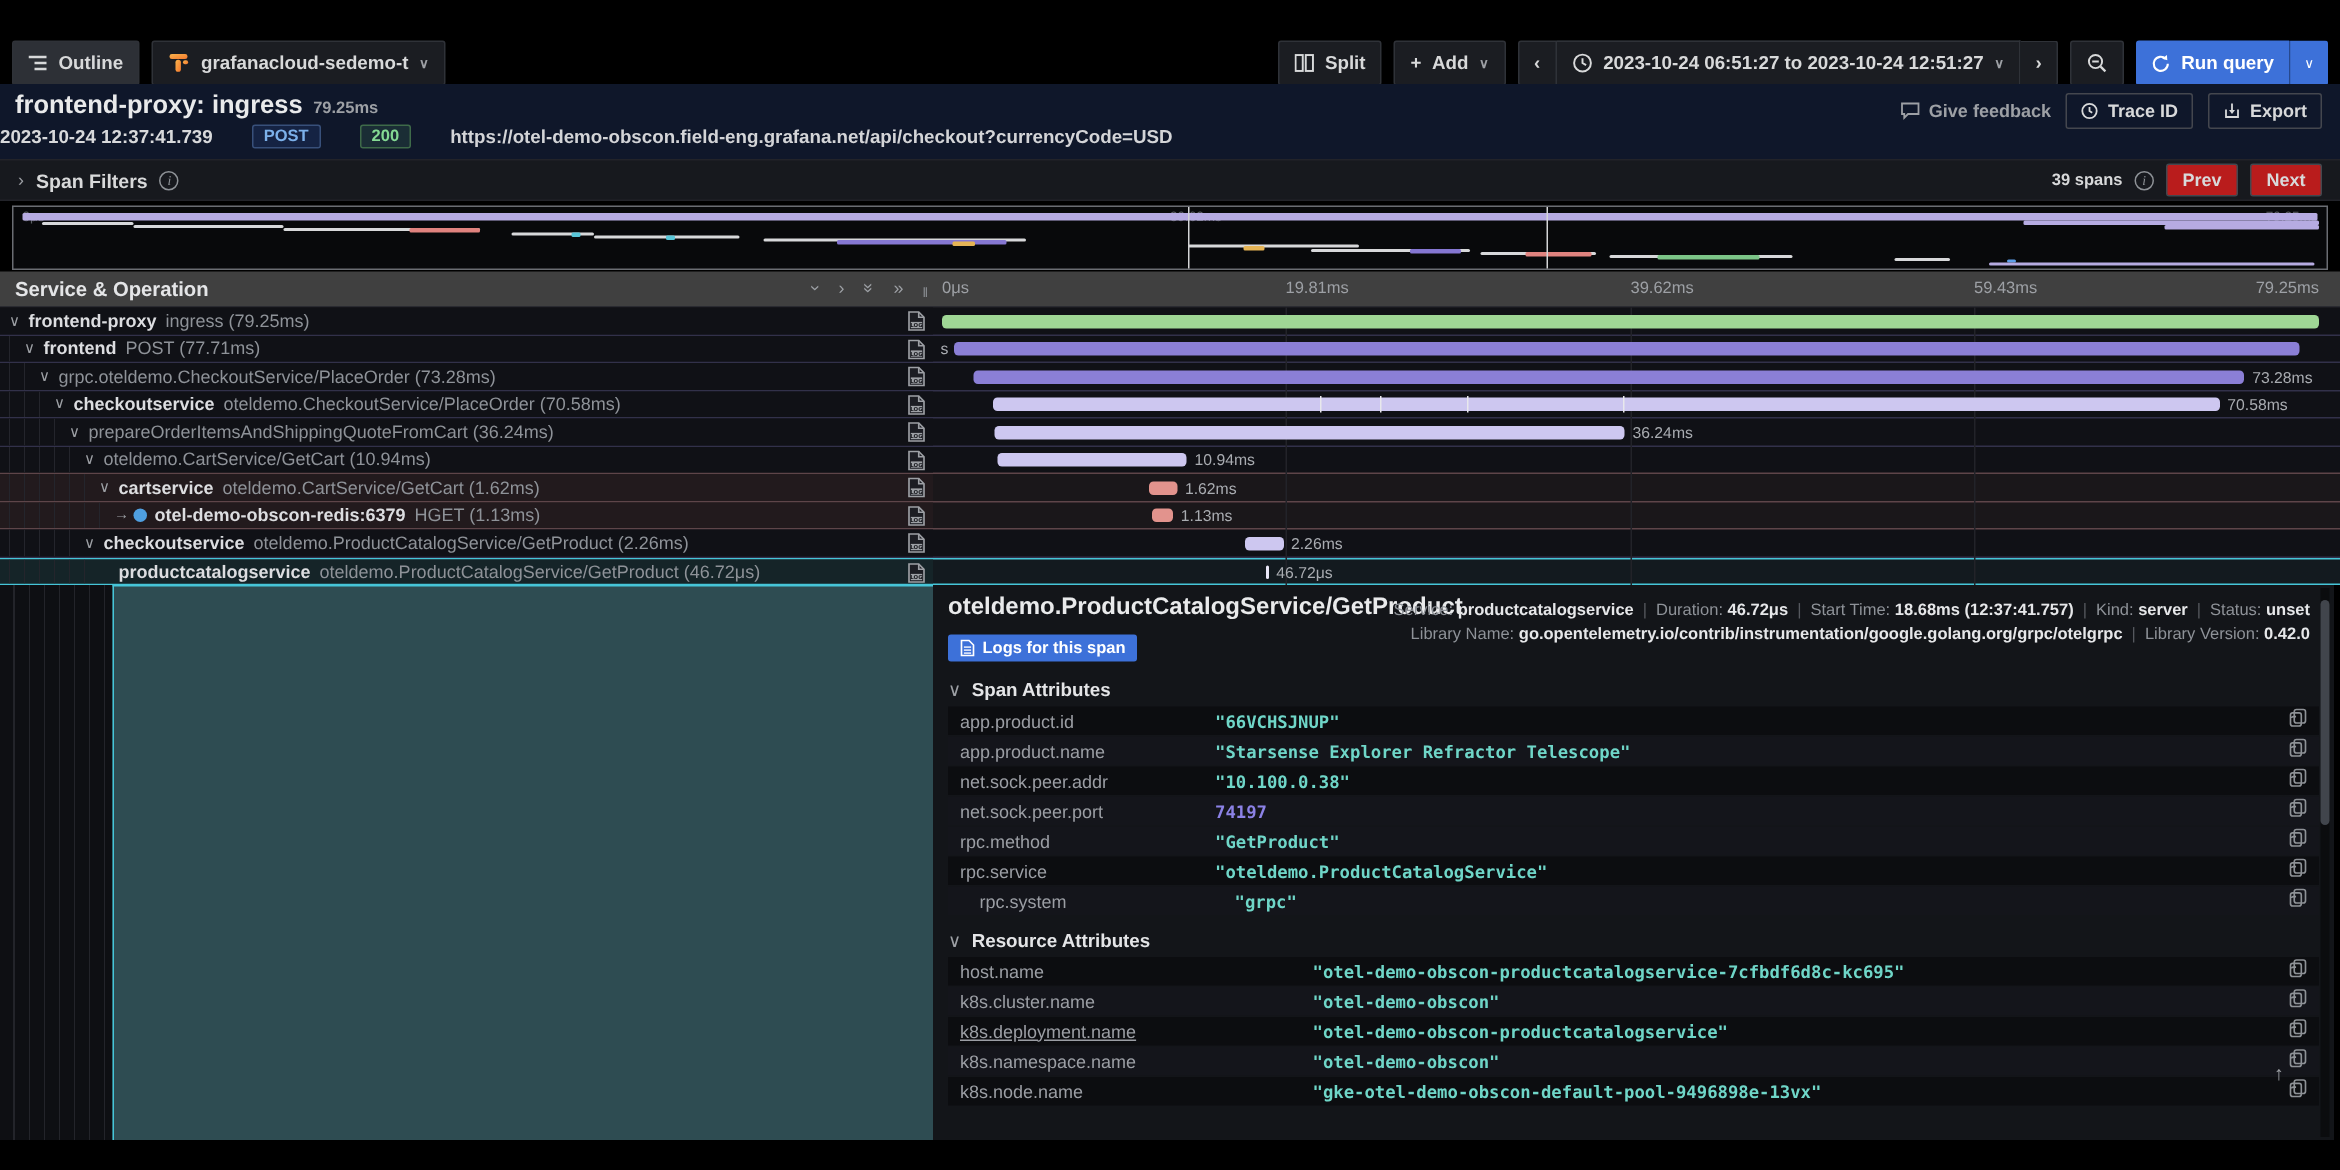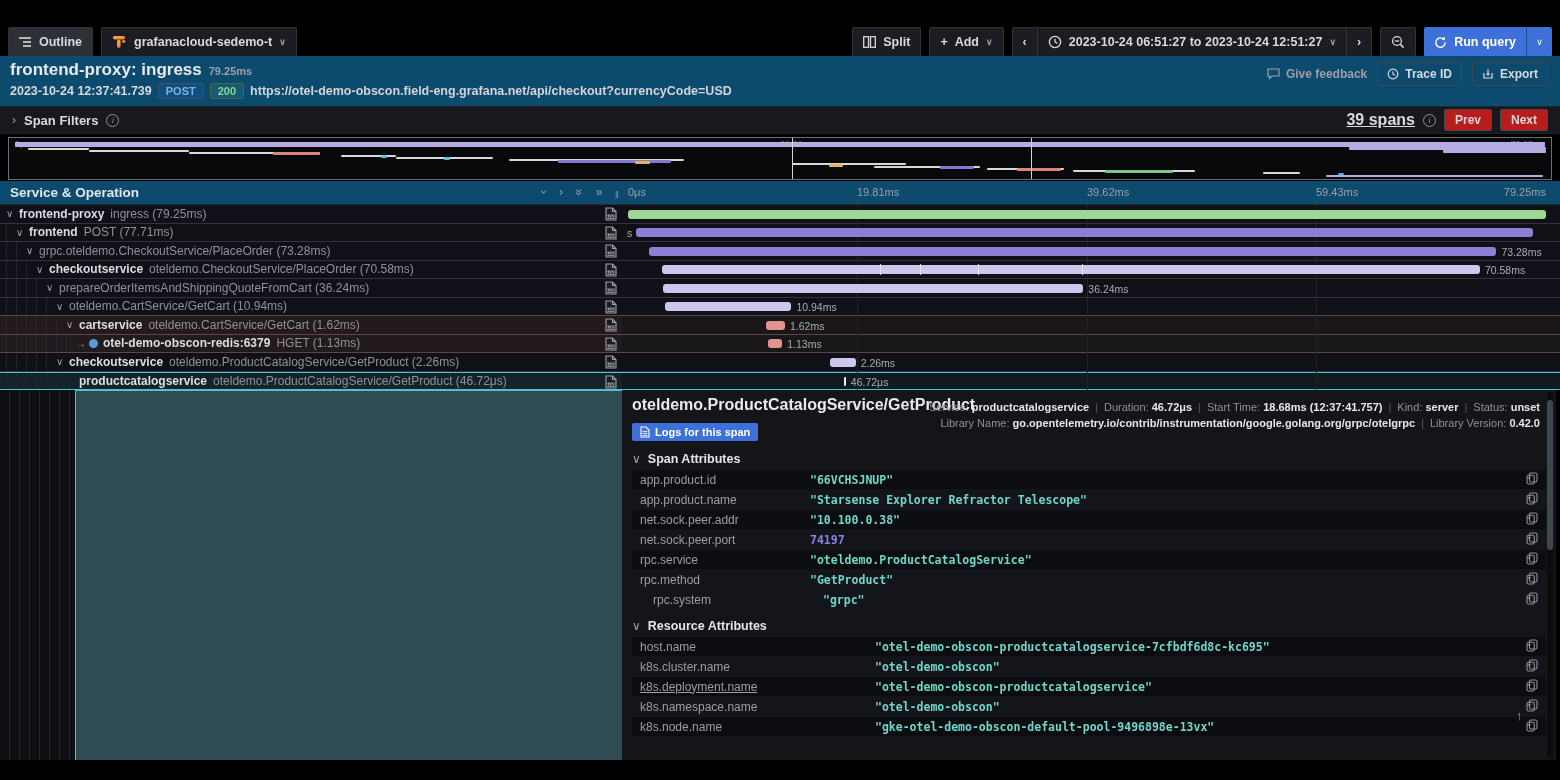--- a/index.html
+++ b/index.html
@@ -18,57 +18,57 @@
   .tg .btn { border-radius:0; border-left-width:0; }
   .tg .btn:first-child { border-radius:2px 0 0 2px; border-left-width:1px; }
   .tg .btn:last-child { border-radius:0 2px 2px 0; }
   .btn-primary { background:#3d71d9; border:none; color:#fff; height:30px; border-radius:2px 0 0 2px; }
   .btn-primary-caret { background:#3d71d9; border:none; border-left:1px solid rgba(0,0,0,.35); color:#fff;
     height:30px; width:26px; justify-content:center; border-radius:0 2px 2px 0; display:inline-flex; align-items:center; }
   .runq { display:flex; }
   .icon svg { display:block; }
 
   
-  .trace-panel { position:absolute; top:56px; left:0; width:1560px; height:50px; background:#0c4a6e;padding-left:14px; }
+  .trace-panel { position:absolute; top:56px; left:0; width:1560px; height:50px; background:#0f172a;padding-left:14px; }
   .h-title { position:absolute; top:4px; left:10px; font-size:17px; font-weight:700; color:#e9eaeb; }
   .h-dur { font-size:11px; font-weight:600; color:#9da0a5; margin-left:7px; }
-  .h-sub { position:absolute; top:27px; left:10px; display:flex; align-items:center; gap:6px; font-size:12.5px; }
+  .h-sub { position:absolute; top:27px; left:0; display:flex; align-items:center; gap:26px; font-size:12.5px; }
   .h-ts { color:#d8d9db; font-weight:700; }
   .badge { font-size:11px; font-weight:700; padding:1px 7px; border-radius:2px; }
   .badge-method { color:#7cb1ea; border:1px solid #38507a; background:rgba(61,113,217,.14); }
   .badge-status { color:#84d993; border:1px solid #3e6a49; background:rgba(108,207,142,.12); }
   .h-url { color:#d3d4d7; font-weight:600; }
   .h-actions { position:absolute; top:6px; right:12px; display:flex; align-items:center; gap:10px; }
   .feedback { color:#9da0a5; font-size:12px; font-weight:600; display:inline-flex; gap:6px; align-items:center; cursor:pointer; }
   .btn-sm { height:24px; background:transparent; border:1px solid #44474e; border-radius:2px; color:#d8d9da;
     font-size:12px; font-weight:600; padding:0 9px; display:inline-flex; align-items:center; gap:6px; cursor:pointer; }
 
   
   .filters { position:absolute; top:106px; left:0; width:1560px; height:28px; background:#17191e;
     border-top:1px solid #222329; border-bottom:1px solid #222329; display:flex; align-items:center; }
   .filters-left { display:flex; align-items:center; gap:8px; margin-left:12px; }
   .chev { color:#9da0a5; font-size:12px; }
   .f-label { font-size:13px; font-weight:700; color:#d8d9da; }
   .info-circle { width:13px; height:13px; border:1px solid #8e9297; border-radius:50%; color:#8e9297;
     font-size:9px; display:inline-flex; align-items:center; justify-content:center; font-style:italic;
     font-family:"Liberation Serif", serif; }
   .filters-right { margin-left:auto; margin-right:12px; display:flex; align-items:center; gap:8px; }
-  .f-count { font-size:16px; font-weight:700; color:#d8d9da;text-decoration:underline; }
+  .f-count { font-size:11px; font-weight:700; color:#d8d9da; }
   .btn-xs { height:22px; background:#b91c1c; border:1px solid #44474e; border-radius:2px; color:#d8d9da;
     font-size:12px; font-weight:600; padding:0 10px; display:inline-flex; align-items:center; cursor:pointer; }
 
   
   .minimap { position:absolute; top:137px; left:8px; width:1544px; height:43px; background:#08090b;
     border:1px solid #6a6d73; }
   .mini-label { position:absolute; top:1px; font-size:9px; color:#5d6066; }
   .mini-bar { position:absolute; border-radius:1px; }
   .mini-cursor { position:absolute; top:0; bottom:0; width:1px; background:#d4d5d7; }
 
   
-  .tl-head { position:absolute; top:181px; left:0; width:1560px; height:24px; background:#0c4a6e;
+  .tl-head { position:absolute; top:181px; left:0; width:1560px; height:24px; background:#404040;
     border-bottom:1px solid #2a2b31; }
   .svc-op { position:absolute; left:10px; top:4px; font-size:13.5px; font-weight:700; color:#e4e5e7; }
   .tl-icons { position:absolute; left:542px; top:4px; display:flex; gap:13px; color:#9da0a5; font-size:12px; }
   .tl-icons span { cursor:pointer; line-height:14px; }
   .rot90 { display:inline-block; transform:rotate(90deg); }
   .handle { position:absolute; left:615px; top:9px; color:#8e9297; font-size:9px; letter-spacing:1px; }
   .tick { position:absolute; top:5px; font-size:11px; color:#9da0a5; }
 
   
   .rows { position:absolute; top:205px; left:0; width:1560px; height:185px; background:#101116; }
@@ -599,34 +599,34 @@
           <span class="attr-k" style="width: 170px;">net.sock.peer.port</span>
           <span class="attr-v number">74197</span>
           <span class="copy-ic"><svg width="12" height="13" viewBox="0 0 12 13">
               <g fill="none" stroke="#8e9297" stroke-width="1.1">
                 <rect x="3.5" y="1" width="7.5" height="9" rx="1.5"></rect>
                 <path d="M3.5 3.5 h-2 a1 1 0 0 0 -1 1" transform="translate(1.2,2.2)"></path>
                 <rect x="1" y="3.2" width="7.2" height="8.8" rx="1.5"></rect>
               </g>
             </svg></span>
         </div>
+        <div class="attr-row even">
+          <span class="attr-k" style="width: 170px;">rpc.method</span>
+          <span class="attr-v string">"GetProduct"</span>
+          <span class="copy-ic"><svg width="12" height="13" viewBox="0 0 12 13">
+              <g fill="none" stroke="#8e9297" stroke-width="1.1">
+                <rect x="3.5" y="1" width="7.5" height="9" rx="1.5"></rect>
+                <path d="M3.5 3.5 h-2 a1 1 0 0 0 -1 1" transform="translate(1.2,2.2)"></path>
+                <rect x="1" y="3.2" width="7.2" height="8.8" rx="1.5"></rect>
+              </g>
+            </svg></span>
+        </div>
         <div class="attr-row odd">
           <span class="attr-k" style="width: 170px;">rpc.service</span>
           <span class="attr-v string">"oteldemo.ProductCatalogService"</span>
-          <span class="copy-ic"><svg width="12" height="13" viewBox="0 0 12 13">
-              <g fill="none" stroke="#8e9297" stroke-width="1.1">
-                <rect x="3.5" y="1" width="7.5" height="9" rx="1.5"></rect>
-                <path d="M3.5 3.5 h-2 a1 1 0 0 0 -1 1" transform="translate(1.2,2.2)"></path>
-                <rect x="1" y="3.2" width="7.2" height="8.8" rx="1.5"></rect>
-              </g>
-            </svg></span>
-        </div>
-        <div class="attr-row even">
-          <span class="attr-k" style="width: 170px;">rpc.method</span>
-          <span class="attr-v string">"GetProduct"</span>
           <span class="copy-ic"><svg width="12" height="13" viewBox="0 0 12 13">
               <g fill="none" stroke="#8e9297" stroke-width="1.1">
                 <rect x="3.5" y="1" width="7.5" height="9" rx="1.5"></rect>
                 <path d="M3.5 3.5 h-2 a1 1 0 0 0 -1 1" transform="translate(1.2,2.2)"></path>
                 <rect x="1" y="3.2" width="7.2" height="8.8" rx="1.5"></rect>
               </g>
             </svg></span>
         </div>
         <div class="attr-row even">
           <span class="attr-k" style="width: 170px; margin-left: 13px;">rpc.system</span>

